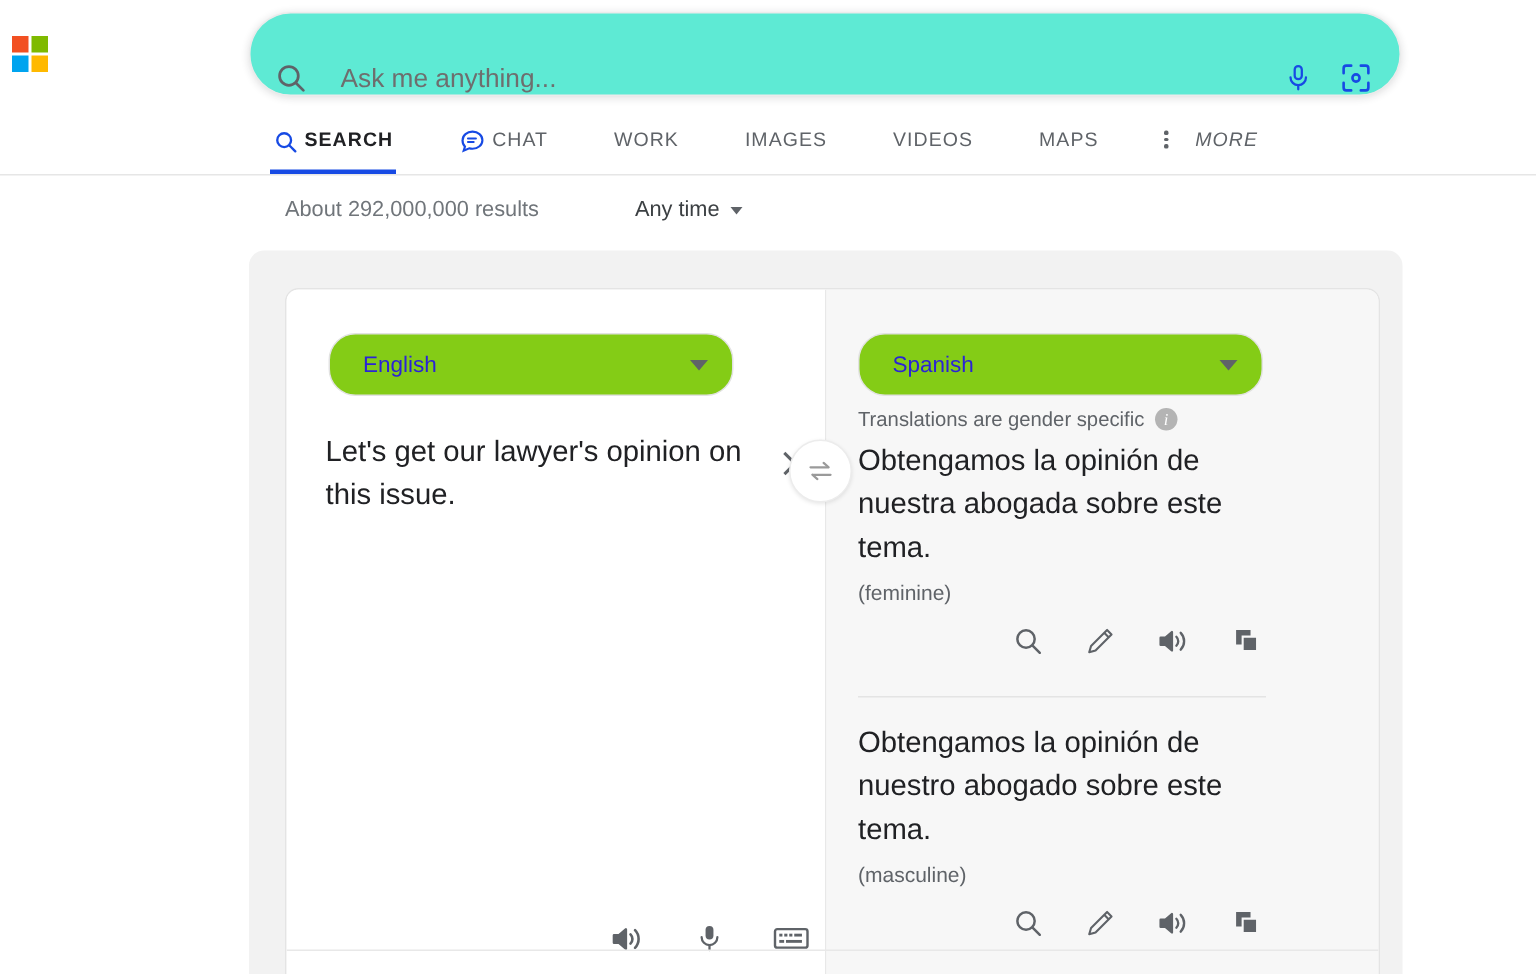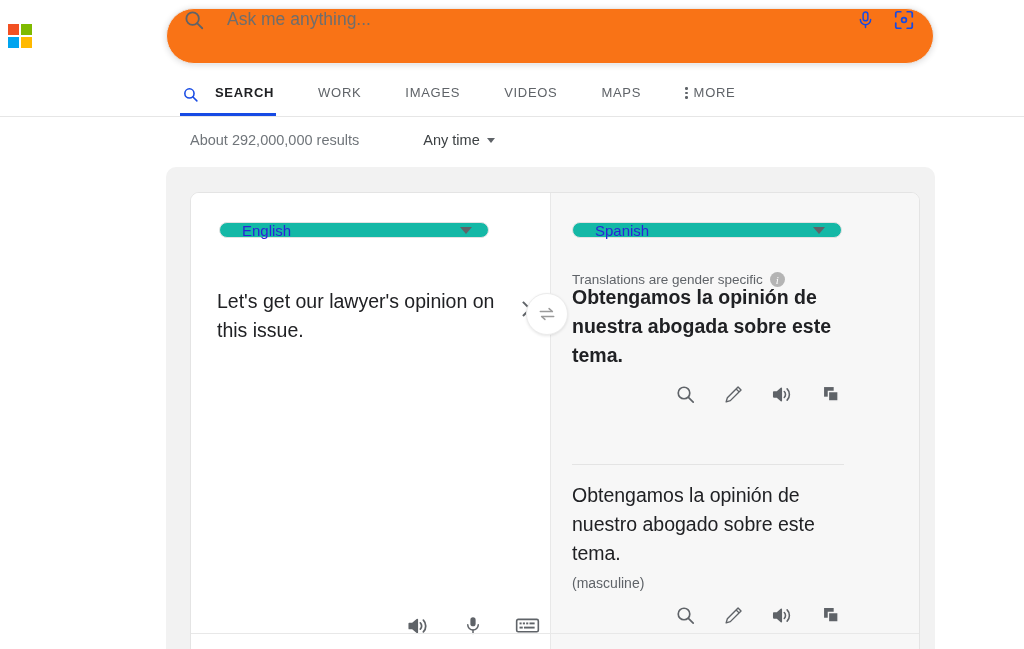--- a/index.html
+++ b/index.html
@@ -40,26 +40,26 @@
     font-size: 19.5px;
     color: #5a5a5a;
     letter-spacing: -0.2px;
     white-space: nowrap;
   }
 
   .searchbox {
     position: absolute;
     left: 166px; top: 8px;
     width: 768px; height: 56px;
-    background: #f97316;
+    background: #5eead4;
     border: 1px solid #ebebeb;
     border-radius: 28px;
     box-shadow: 0 1px 6px rgba(32,33,36,.16);
     display: flex;
-    align-items: flex-start;
+    align-items: flex-end;
     padding: 0 18px 0 16px;
   }
   .sb-search-icon { flex: 0 0 auto; margin-right: 22px; display:flex; }
   .sb-input {
     flex: 1 1 auto;
     border: none; outline: none;
     font-family: "Liberation Sans", sans-serif;
     font-size: 17.5px;
     color: #202124;
     background: transparent;
@@ -72,40 +72,40 @@
     position: relative;
     height: 45px;
     border-bottom: 1px solid #e6e6e6;
     display: flex;
     align-items: stretch;
     padding-left: 182px;
   }
   .tab {
     display: flex;
     align-items: center;
-    gap: 16px;
+    gap: 4px;
     padding: 0 0 0 0;
     margin-right: 44px;
     font-size: 13px;
     letter-spacing: 0.7px;
     color: #5f6368;
     cursor: pointer;
     position: relative;
     height: 100%;
   }
   .tab .tab-label { line-height: 1; padding-bottom: 3px; }
   .tab.active .tab-label { color: #202124; font-weight: bold; }
   .tab.active::after {
     content: "";
     position: absolute;
     left: -2px; right: -2px; bottom: 0;
     height: 3px;
     background: #174ae4;
   }
-  .tab.more { margin-right: 0; gap: 6px; }
+  .tab.more { margin-right: 0; gap: 18px; font-style: italic; }
   .dots-v {
     display: flex; flex-direction: column; gap: 2px; align-items: center;
     padding-bottom: 2px;
   }
   .dots-v span { width: 2.5px; height: 2.5px; border-radius: 50%; background: #5f6368; display:block; }
 
   
   .resultbar {
     display: flex;
     align-items: center;
@@ -150,24 +150,24 @@
   .pane-right {
     flex: 1;
     background: #f7f7f7;
     position: relative;
   }
 
   
   .lang-pill {
     position: absolute;
     top: 29px;
-    height: 16px;
+    height: 42px;
     border: 1px solid #e2e2e2;
     border-radius: 18px;
-    background: #14b8a6;
+    background: #84cc16;
     display: flex;
     align-items: center;
     justify-content: space-between;
     padding: 0 16px 0 22px;
     cursor: pointer;
   }
   .pane-left .lang-pill { left: 28px; width: 270px; }
   .pane-right .lang-pill { left: 21px; width: 270px; gap: 39px; }
   .lang-name {
     font-size: 15px;
@@ -242,21 +242,21 @@
     background: #b4b4b4; color: #fff;
     font-size: 11px; font-style: italic;
     display:flex; align-items:center; justify-content:center;
     font-family: "Liberation Serif", serif;
   }
   .tr-block {
     position: absolute;
     left: 21px;
     width: 272px;
   }
-  .tr-block.one { top: 90px; font-weight: bold; }
+  .tr-block.one { top: 100px; }
   .tr-block.two { top: 288px; }
   .tr-text {
     font-size: 19.5px;
     line-height: 29px;
     color: #202124;
   }
   .tr-gender {
     margin-top: 7px;
     font-size: 14px;
     color: #5f6368;
@@ -332,20 +332,30 @@
   <div class="tab active">
     <span>
       <svg width="17" height="17" viewBox="0 0 24 24" fill="none" stroke="#174ae4" stroke-width="2.2">
         <circle cx="10.5" cy="10.5" r="6.5"></circle>
           <line x1="15.5" y1="15.5" x2="21" y2="21" stroke-linecap="round"></line>
       </svg>
     </span>
     <span class="tab-label">SEARCH</span>
   </div>
 
+  <div class="tab">
+    <span>
+      <svg width="18" height="18" viewBox="0 0 24 24" fill="none" stroke="#174ae4" stroke-width="1.9">
+        <path d="M3.2 11.3c0-4.3 3.9-7.6 8.8-7.6s8.8 3.3 8.8 7.6-3.9 7.6-8.8 7.6c-1 0-2-.1-2.9-.4L4.2 20.6l1.1-3.6a7.1 7.1 0 0 1-2.1-5.7z"></path>
+        <line x1="8" y1="9.8" x2="15" y2="9.8" stroke-linecap="round"></line>
+        <line x1="8" y1="12.9" x2="13" y2="12.9" stroke-linecap="round"></line>
+      </svg>
+    </span>
+    <span class="tab-label">CHAT</span>
+  </div>
 
   <div class="tab">
     <span class="tab-label">WORK</span>
   </div>
   <div class="tab">
     <span class="tab-label">IMAGES</span>
   </div>
   <div class="tab">
     <span class="tab-label">VIDEOS</span>
   </div>
@@ -433,20 +443,21 @@
         <span class="caret-lg"></span>
       </div>
 
       <div class="gender-note">
         <span>Translations are gender specific</span>
         <span class="info-dot">i</span>
       </div>
 
       <div class="tr-block one">
         <div class="tr-text">Obtengamos la opinión de nuestra abogada sobre este tema.</div>
+        <div class="tr-gender">(feminine)</div>
         <div class="tr-tools">
           <span class="icon-btn">
             <svg width="21" height="21" viewBox="0 0 24 24" fill="none" stroke="#5f6368" stroke-width="1.9">
               <circle cx="10.3" cy="10.3" r="6.6"></circle>
                 <line x1="15.3" y1="15.3" x2="20.8" y2="20.8" stroke-linecap="round"></line>
             </svg>
           </span>
           <span class="icon-btn">
             <svg width="21" height="21" viewBox="0 0 24 24" fill="none" stroke="#5f6368" stroke-width="1.6" stroke-linejoin="round">
               <path d="M17.2 3.4 20.6 6.8 8.4 19 3.6 20.4 5 15.6z"></path>

